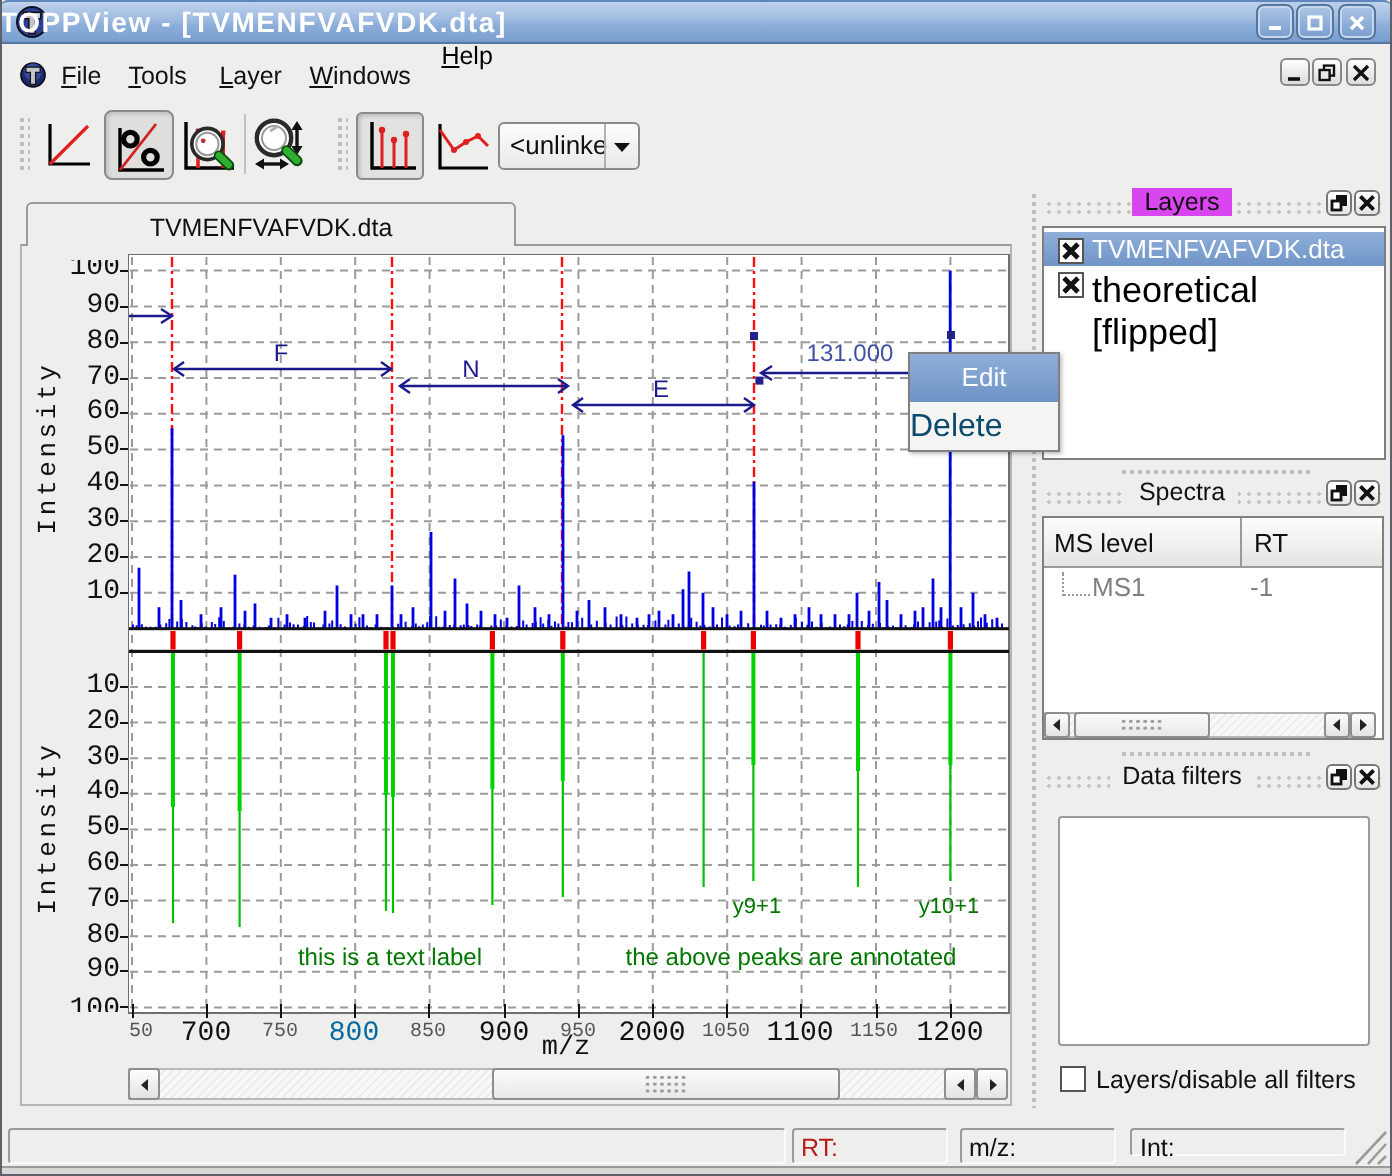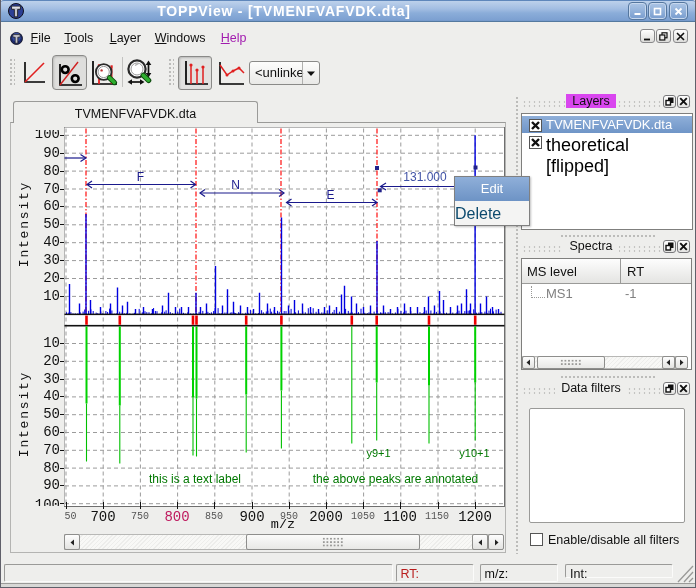--- a/index.html
+++ b/index.html
@@ -2,21 +2,21 @@
 <html><head><meta charset="utf-8"><style>html,body{margin:0;padding:0}body{width:696px;height:588px;overflow:hidden;font-family:"Liberation Sans",sans-serif;background:#eeeeec;position:relative}*{box-sizing:border-box}.abs{position:absolute}.mono{font-family:"Liberation Mono",monospace}.sans{font-family:"Liberation Sans",sans-serif}</style></head><body>
 <div class="abs" style="left:0;top:0;width:696px;height:588px;border-left:1px solid #60606a;border-right:1px solid #60606a;border-bottom:1px solid #60606a;z-index:50;pointer-events:none"></div>
 <div class="abs" style="left:1px;top:583px;width:694px;height:4px;background:#d8d8d6;border-top:1px solid #9a9a98;z-index:49"></div>
 <div class="abs" style="left:0;top:0;width:696px;height:22px;background:linear-gradient(#bdd1eb 0%,#a2bde2 40%,#8badd9 60%,#7ca0d1 95%,#7196c8 100%);border-top:1px solid #5f87bb;border-bottom:1px solid #54799f;border-radius:4px 4px 0 0"></div>
 <div class="abs" style="left:8px;top:3px"><svg width="16" height="16" viewBox="0 0 16 16">
       <circle cx="8" cy="8" r="7.5" fill="#2c3f94" stroke="#10101c" stroke-width="1"></circle>
       <path d="M8 1.2a6.8 6.8 0 0 1 6.8 6.8 6.8 6.8 0 0 0-13.6 0A6.8 6.8 0 0 1 8 1.2z" fill="#6d80c4"></path>
       <path d="M3.6 3.2h8.8v3.2h-2.8v7.4H6.4V6.4H3.6z" fill="#c4c4cc" stroke="#141414" stroke-width="0.8"></path>
       <path d="M4.2 3.8h7.6v1h-7.6z" fill="#e8e8ee"></path>
     </svg></div>
-<div class="abs" style="left:0;top:3px;width:568px;height:18px;text-align:center;font-size:14px;font-weight:bold;color:#fff;letter-spacing:0.8px">TOPPView - [TVMENFVAFVDK.dta]</div>
+<div class="abs" style="left:0;top:3px;width:568px;height:18px;font-size:14px;font-weight:bold;color:#fff;letter-spacing:0.8px">TOPPView - [TVMENFVAFVDK.dta]</div>
 <div class="abs" style="left:629px;top:3px;width:17px;height:16px;background:linear-gradient(#a9c3e4,#7b9fd0);border:1px solid #c7d8ee;outline:1px solid #55779f;border-radius:3px;display:flex;align-items:center;justify-content:center">
     <svg width="9" height="9" viewBox="0 0 9 9">
       <path d="M1.5 7H7.5" stroke="#fff" stroke-width="2"></path>
     </svg>
   </div>
 <div class="abs" style="left:649px;top:3px;width:17px;height:16px;background:linear-gradient(#a9c3e4,#7b9fd0);border:1px solid #c7d8ee;outline:1px solid #55779f;border-radius:3px;display:flex;align-items:center;justify-content:center">
     <svg width="9" height="9" viewBox="0 0 9 9">
       <rect x="1.5" y="1.5" width="6" height="6" fill="none" stroke="#fff" stroke-width="1.6"></rect>
     </svg>
   </div>
@@ -28,21 +28,21 @@
 <div class="abs" style="left:2px;top:23px;width:692px;height:29px;background:#eeeeec"></div>
 <div class="abs" style="left:10px;top:31px"><svg width="13" height="13" viewBox="0 0 16 16">
       <circle cx="8" cy="8" r="7.4" fill="#1c2a6b" stroke="#0a0a1a" stroke-width="1"></circle>
       <circle cx="8" cy="6.2" r="5.4" fill="#3c52a8" opacity="0.8"></circle>
       <path d="M3.6 3.2h8.8v3.2h-2.8v7.4H6.4V6.4H3.6z" fill="#c4c4cc" stroke="#141414" stroke-width="0.8"></path>
     </svg></div>
 <div class="abs" style="left:30.6px;top:31px;font-size:12.5px;color:#111"><u>F</u>ile</div>
 <div class="abs" style="left:64.2px;top:31px;font-size:12.5px;color:#111"><u>T</u>ools</div>
 <div class="abs" style="left:109.7px;top:31px;font-size:12.5px;color:#111"><u>L</u>ayer</div>
 <div class="abs" style="left:154.7px;top:31px;font-size:12.5px;color:#111"><u>W</u>indows</div>
-<div class="abs" style="left:220.7px;top:31px;font-size:12.5px;color:#a21caf"><u>H</u>elp</div>
+<div class="abs" style="left:220.7px;top:21px;font-size:12.5px;color:#000000"><u>H</u>elp</div>
 <div class="abs" style="left:640px;top:29px;width:15px;height:14px;background:linear-gradient(#fefefe,#dcdcda);border:1px solid #88888a;border-radius:3px;display:flex;align-items:center;justify-content:center">
     <svg width="9" height="9" viewBox="0 0 9 9">
       <path d="M1 7.5H7" stroke="#111" stroke-width="1.8"></path>
     </svg>
   </div>
 <div class="abs" style="left:656px;top:29px;width:15px;height:14px;background:linear-gradient(#fefefe,#dcdcda);border:1px solid #88888a;border-radius:3px;display:flex;align-items:center;justify-content:center">
     <svg width="9" height="9" viewBox="0 0 9 9">
       <rect x="3" y="0.8" width="5" height="5" fill="none" stroke="#111" stroke-width="1.2"></rect>
       <rect x="0.8" y="3" width="5" height="5" fill="#e8e8e8" stroke="#111" stroke-width="1.2"></rect>
     </svg>
@@ -204,21 +204,21 @@
 <div style="position:absolute;left:252px;top:502px;width:1px;height:7px;background:#111"></div>
 <div style="position:absolute;left:289px;top:502px;width:1px;height:7px;background:#111"></div>
 <div style="position:absolute;left:326px;top:502px;width:1px;height:7px;background:#111"></div>
 <div style="position:absolute;left:363px;top:502px;width:1px;height:7px;background:#111"></div>
 <div style="position:absolute;left:400px;top:502px;width:1px;height:7px;background:#111"></div>
 <div style="position:absolute;left:438px;top:502px;width:1px;height:7px;background:#111"></div>
 <div style="position:absolute;left:475px;top:502px;width:1px;height:7px;background:#111"></div>
 <div class="mono" style="position:absolute;left:64.5px;top:511px;width:30px;overflow:hidden;font-size:10px;color:#555">50</div>
 <div class="mono" style="position:absolute;left:73px;top:509px;width:60px;text-align:center;font-size:14px;color:#111">700</div>
 <div class="mono" style="position:absolute;left:115px;top:511px;width:50px;text-align:center;font-size:10px;color:#555">750</div>
-<div class="mono" style="position:absolute;left:147px;top:509px;width:60px;text-align:center;font-size:14px;color:#be185d">800</div>
+<div class="mono" style="position:absolute;left:147px;top:509px;width:60px;text-align:center;font-size:14px;color:#0369a1">800</div>
 <div class="mono" style="position:absolute;left:189px;top:511px;width:50px;text-align:center;font-size:10px;color:#555">850</div>
 <div class="mono" style="position:absolute;left:222px;top:509px;width:60px;text-align:center;font-size:14px;color:#111">900</div>
 <div class="mono" style="position:absolute;left:264px;top:511px;width:50px;text-align:center;font-size:10px;color:#555">950</div>
 <div class="mono" style="position:absolute;left:296px;top:509px;width:60px;text-align:center;font-size:14px;color:#111">2000</div>
 <div class="mono" style="position:absolute;left:338px;top:511px;width:50px;text-align:center;font-size:10px;color:#555">1050</div>
 <div class="mono" style="position:absolute;left:370px;top:509px;width:60px;text-align:center;font-size:14px;color:#111">1100</div>
 <div class="mono" style="position:absolute;left:412px;top:511px;width:50px;text-align:center;font-size:10px;color:#555">1150</div>
 <div class="mono" style="position:absolute;left:445px;top:509px;width:60px;text-align:center;font-size:14px;color:#111">1200</div>
 <div style="position:absolute;left:24px;top:224px;width:0;height:0">
     <div style="position:absolute;transform:translate(-50%,-50%) rotate(-90deg);font-size:13px;letter-spacing:1.8px;color:#111;white-space:nowrap" class="mono">Intensity</div>
@@ -322,21 +322,21 @@
       <rect x="1" y="3.5" width="4.5" height="4.5" fill="#fff" stroke="#111" stroke-width="1.4"></rect>
     </svg>
   </div>
 <div style="position:absolute;left:677px;top:382px;width:13px;height:13px;box-sizing:border-box;background:linear-gradient(#fefefe,#e4e4e2);border:1px solid #77777a;border-radius:3px;display:flex;align-items:center;justify-content:center">
     <svg width="9" height="9" viewBox="0 0 9 9">
       <path d="M1.2 1.2L7.8 7.8M7.8 1.2L1.2 7.8" stroke="#111" stroke-width="1.9"></path>
     </svg>
   </div>
 <div class="abs" style="left:529px;top:408px;width:156px;height:115px;background:#fff;border:1px solid #9a9a98;border-radius:2px"></div>
 <div style="position:absolute;left:530px;top:533px;width:13px;height:13px;box-sizing:border-box;background:#fff;border:1px solid #555;display:flex;align-items:center;justify-content:center"></div>
-<div class="abs" style="left:548px;top:533px;font-size:12.5px;color:#111">Enable/disable all filters</div>
+<div class="abs" style="left:548px;top:533px;font-size:12.5px;color:#111">Layers/disable all filters</div>
 <div class="abs" style="left:2px;top:558px;width:692px;height:25px;background:#eeeeec"></div>
 <div class="abs" style="left:3.5px;top:564px;width:389.5px;height:18px;border:1px solid #9a9a98;border-bottom-color:#fbfbfa;border-right-color:#fbfbfa;border-radius:2px;background:#eeeeec"></div>
 <div class="abs" style="left:395.5px;top:564px;width:78.5px;height:18px;border:1px solid #9a9a98;border-bottom-color:#fbfbfa;border-right-color:#fbfbfa;border-radius:2px;background:#eeeeec">
     <div class="abs" style="left:4px;top:1.5px;font-size:12.5px;color:#b91c1c">RT:</div>
   </div>
 <div class="abs" style="left:479.5px;top:564px;width:78.5px;height:18px;border:1px solid #9a9a98;border-bottom-color:#fbfbfa;border-right-color:#fbfbfa;border-radius:2px;background:#eeeeec">
     <div class="abs" style="left:4px;top:1.5px;font-size:12.5px;color:#111">m/z:</div>
   </div>
 <div class="abs" style="left:565px;top:564px;width:108px;height:14px;border:1px solid #9a9a98;border-bottom-color:#fbfbfa;border-right-color:#fbfbfa;border-radius:2px;background:#eeeeec">
     <div class="abs" style="left:4px;top:1.5px;font-size:12.5px;color:#111">Int:</div>

